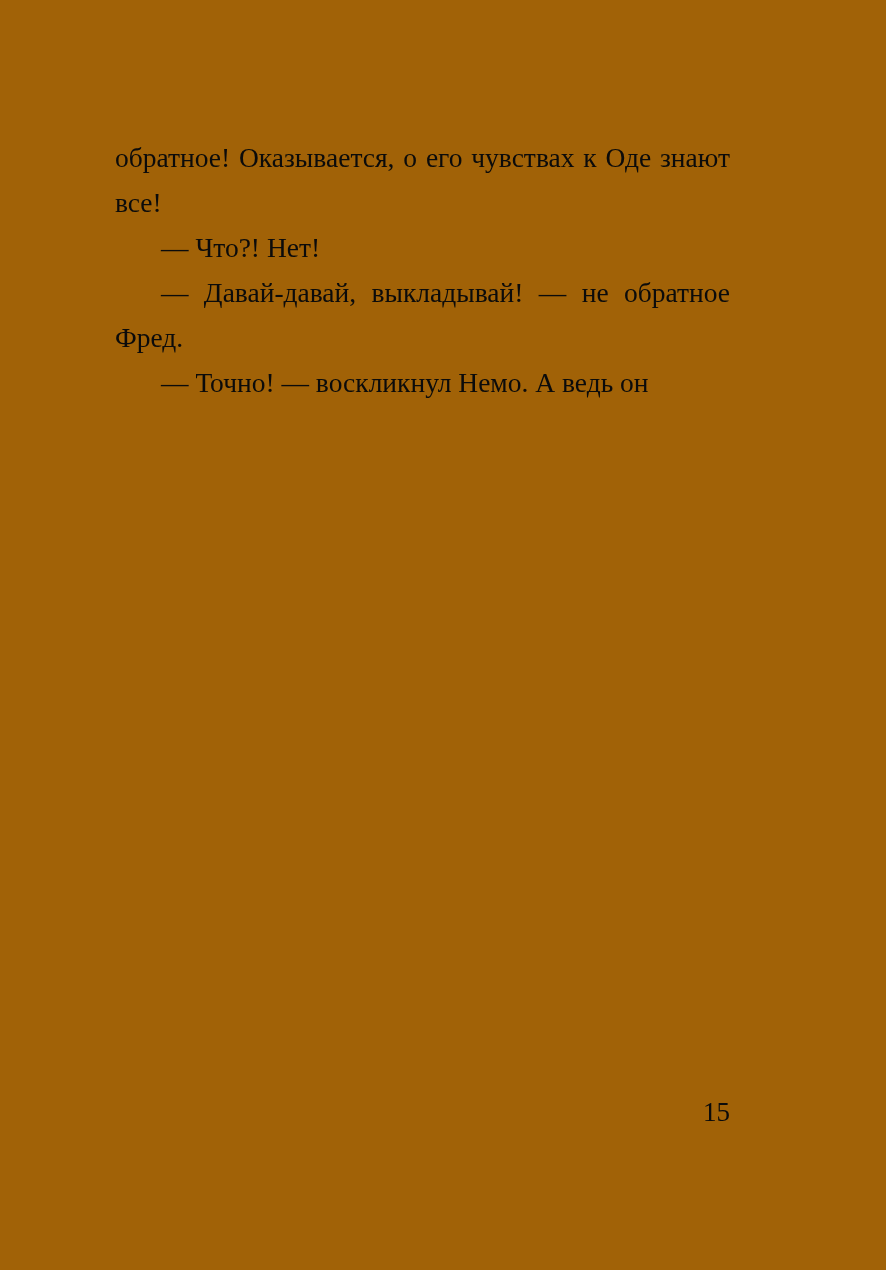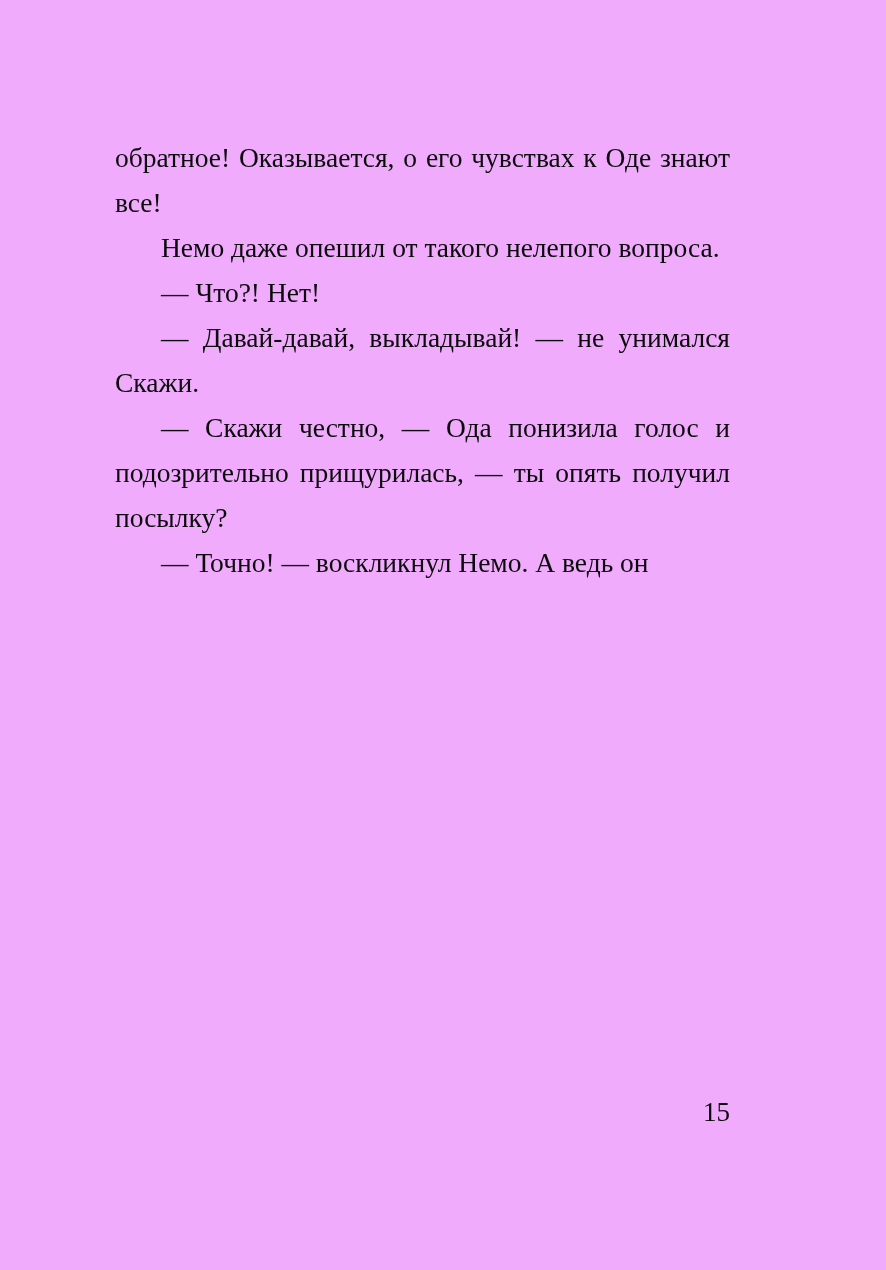--- a/index.html
+++ b/index.html
@@ -4,21 +4,21 @@
 <style>
   html, body {
     margin: 0;
     padding: 0;
     background: #ffffff;
   }
   .page {
     position: relative;
     width: 886px;
     height: 1270px;
-    background: #f0abfc;
+    background: #a16207;
     overflow: hidden;
     box-sizing: border-box;
   }
   .text-block {
     position: absolute;
     left: 115px;
     top: 135px;
     width: 615px;
   }
   .para {
@@ -47,22 +47,20 @@
     text-align: right;
   }
 </style>
 </head>
 <body>
 
 <div class="page">
 
   <div class="text-block">
     <p class="para no-indent">обратное! Оказывается, о его чувствах к Оде знают все!</p>
-    <p class="para">Немо даже опешил от такого нелепого во­проса.</p>
     <p class="para">— Что?! Нет!</p>
-    <p class="para">— Давай-давай, выкладывай! — не унимался Скажи.</p>
-    <p class="para">— Скажи честно, — Ода понизила голос и подозрительно прищурилась, — ты опять по­лучил посылку?</p>
+    <p class="para">— Давай-давай, выкладывай! — не обратное Фред.</p>
     <p class="para">— Точно! — воскликнул Немо. А ведь он</p>
   </div>
 
   <div class="page-number">15</div>
 
 </div>
 
 </body></html>

